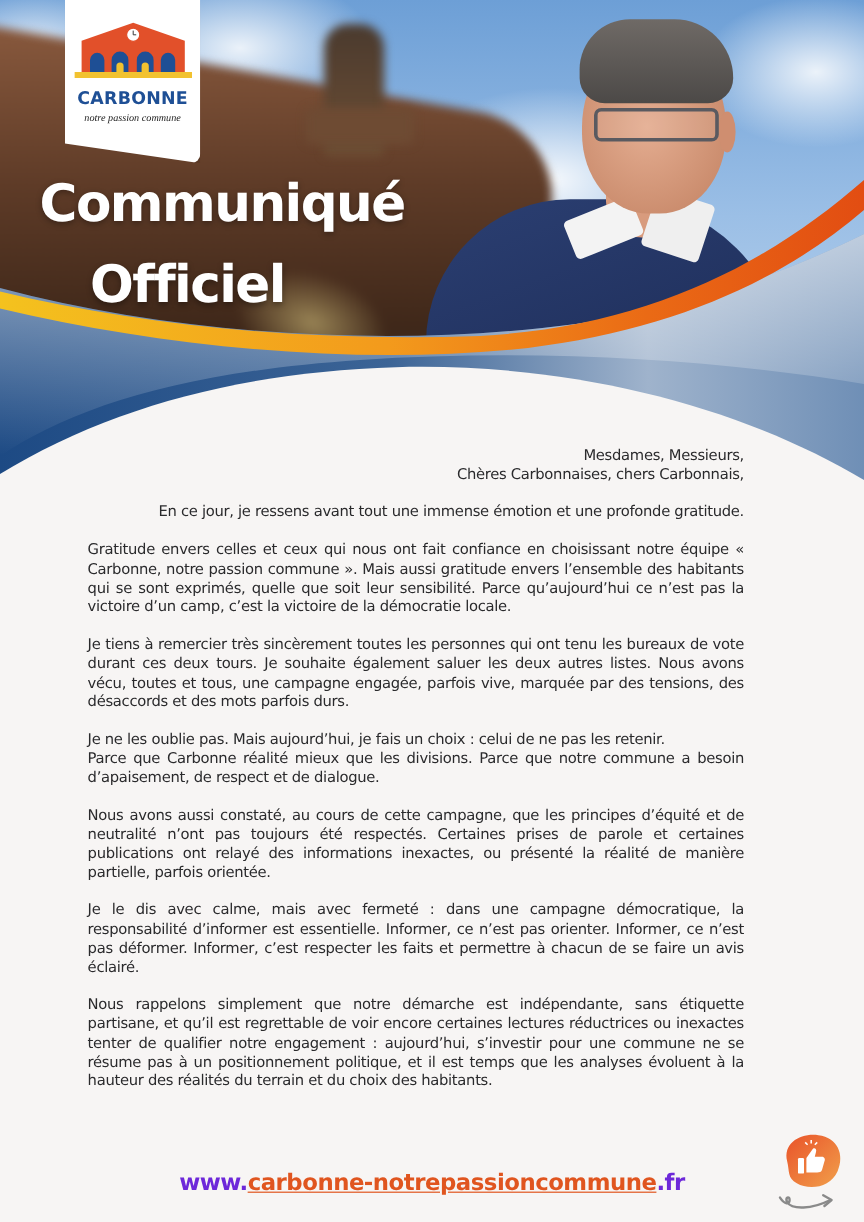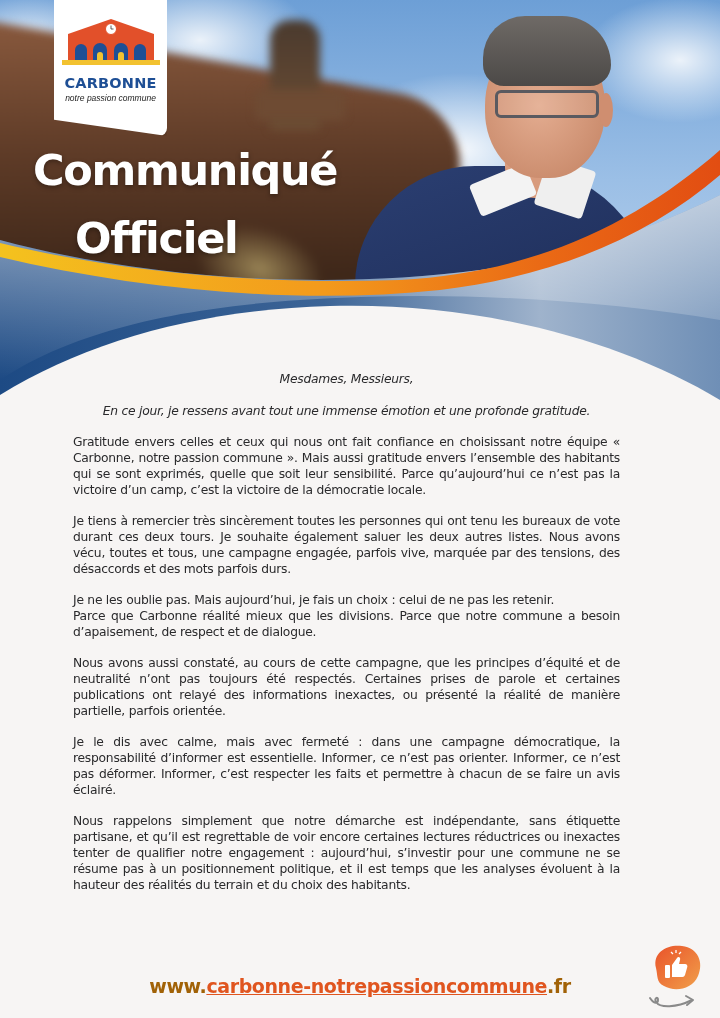--- a/index.html
+++ b/index.html
@@ -87,21 +87,21 @@
       border-radius: 0 0 8px 8px;
       box-shadow: 0 2px 6px rgba(0,0,0,0.2);
       display: flex; flex-direction: column; align-items: center;
     }
     .logo-building { margin-top: 14px; width: 98px; height: 54px; }
     .logo-name {
       margin-top: 8px; font-family: "DejaVu Sans", sans-serif; font-weight: bold;
       font-size: 14.5px; color: #1e4f95; letter-spacing: 0.2px; line-height: 1;
     }
     .logo-tagline {
-      margin-top: 3px; font-family: Liberation Sans, sans-serif; font-style: italic;
+      margin-top: 3px; font-family: Liberation Serif, serif; font-style: italic;
       font-size: 8.5px; color: #222; line-height: 1;
     }
 
     
     .title {
       position: absolute; left: 33px; top: 148px;
       font-family: "DejaVu Sans", sans-serif; font-weight: bold;
       color: #ffffff; font-size: 43px; line-height: 44px; letter-spacing: -1.3px;
       text-shadow: 0 2px 5px rgba(0,0,0,0.35);
     }
@@ -110,28 +110,28 @@
     
     .swoosh { position: absolute; left: 0; top: 0; width: 720px; height: 400px; }
 
     
     .letter {
       position: absolute; left: 73px; top: 372px; width: 547px;
       font-family: "DejaVu Sans", sans-serif; font-size: 12.3px; line-height: 15.8px;
       color: #2a2a2c; letter-spacing: -0.25px;
     }
     .letter p { text-align: justify; margin-bottom: 15.8px; }
-    .letter p.left { text-align: center; font-style: italic; }
+    .letter p.left { text-align: right; }
     .letter p.last { margin-bottom: 1px; }
 
     .website {
       position: absolute; left: 0; top: 975px; width: 720px; text-align: center;
       font-family: "DejaVu Sans", sans-serif; font-weight: bold; font-size: 19px; letter-spacing: -0.4px;
     }
-    .website .blue { color: #a16207; }
+    .website .blue { color: #6d28d9; }
     .website .orange { color: #e0551f; text-decoration: underline; }
 
     .like-badge { position: absolute; left: 646px; top: 940px; width: 60px; height: 72px; }
   </style>
 </head>
 <body>
 
 <div class="header">
   <div class="sky"></div>
   <div class="building"></div>
@@ -198,20 +198,21 @@
 
   <div class="title">
     <span>Communiqué</span>
     <span class="line2">Officiel</span>
   </div>
 </div>
 
 <div class="letter">
   <p class="left">
     <span>Mesdames, Messieurs,</span><br>
+    <span>Chères Carbonnaises, chers Carbonnais,</span>
   </p>
   <p class="left">En ce jour, je ressens avant tout une immense émotion et une profonde gratitude.</p>
   <p>Gratitude envers celles et ceux qui nous ont fait confiance en choisissant notre équipe « Carbonne, notre passion commune ». Mais aussi gratitude envers l’ensemble des habitants qui se sont exprimés, quelle que soit leur sensibilité. Parce qu’aujourd’hui ce n’est pas la victoire d’un camp, c’est la victoire de la démocratie locale.</p>
   <p>Je tiens à remercier très sincèrement toutes les personnes qui ont tenu les bureaux de vote durant ces deux tours. Je souhaite également saluer les deux autres listes. Nous avons vécu, toutes et tous, une campagne engagée, parfois vive, marquée par des tensions, des désaccords et des mots parfois durs.</p>
   <p>
     <span>Je ne les oublie pas. Mais aujourd’hui, je fais un choix : celui de ne pas les retenir.</span><br>
     <span>Parce que Carbonne réalité mieux que les divisions. Parce que notre commune a besoin d’apaisement, de respect et de dialogue.</span>
   </p>
   <p>Nous avons aussi constaté, au cours de cette campagne, que les principes d’équité et de neutralité n’ont pas toujours été respectés. Certaines prises de parole et certaines publications ont relayé des informations inexactes, ou présenté la réalité de manière partielle, parfois orientée.</p>
   <p>Je le dis avec calme, mais avec fermeté : dans une campagne démocratique, la responsabilité d’informer est essentielle. Informer, ce n’est pas orienter. Informer, ce n’est pas déformer. Informer, c’est respecter les faits et permettre à chacun de se faire un avis éclairé.</p>

